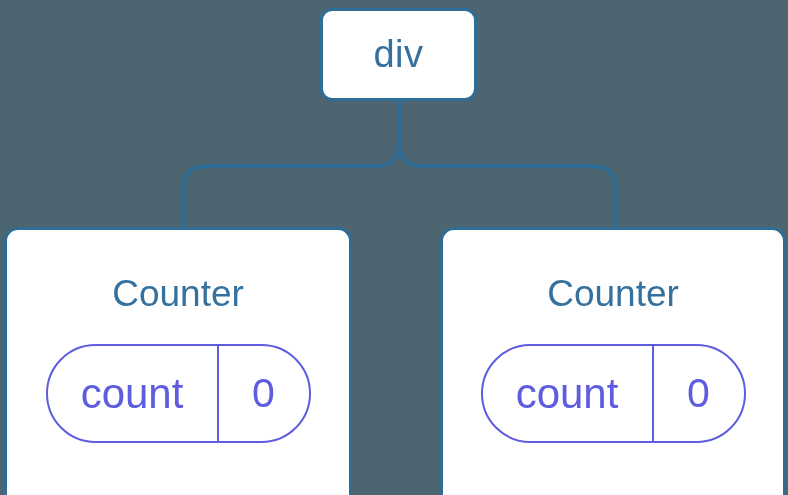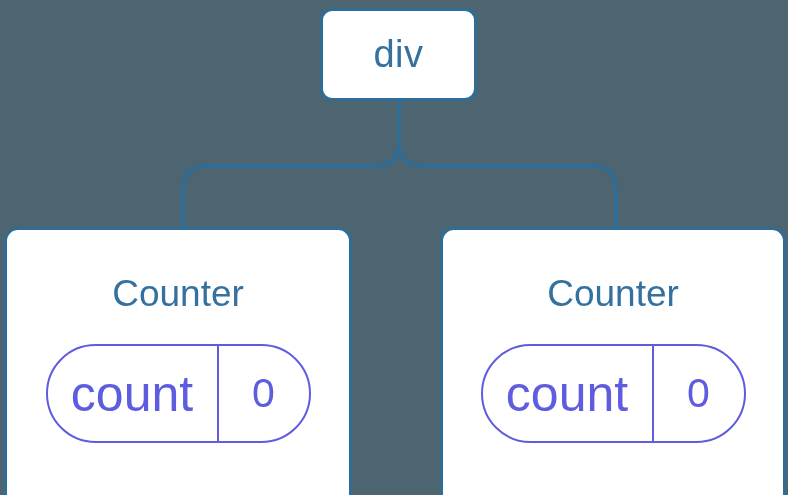--- a/index.html
+++ b/index.html
@@ -88,21 +88,21 @@
     align-items: center;
     justify-content: center;
   }
   .state-value-cell {
     flex: 1 1 auto;
     display: flex;
     align-items: center;
     justify-content: center;
   }
   .state-key {
-    font-size: 50px;
+    font-size: 42px;
     color: var(--state-color);
   }
   .state-value {
     font-size: 41px;
     color: var(--state-color);
   }
 </style>
 </head>
 <body>
 

